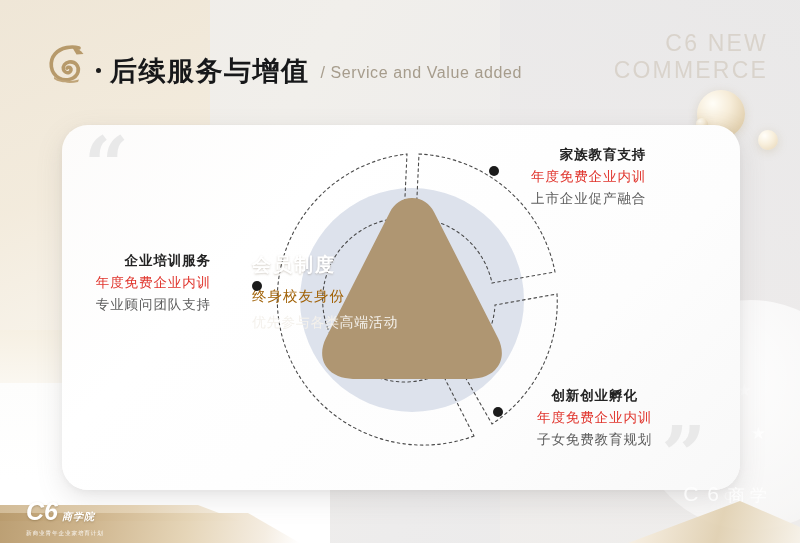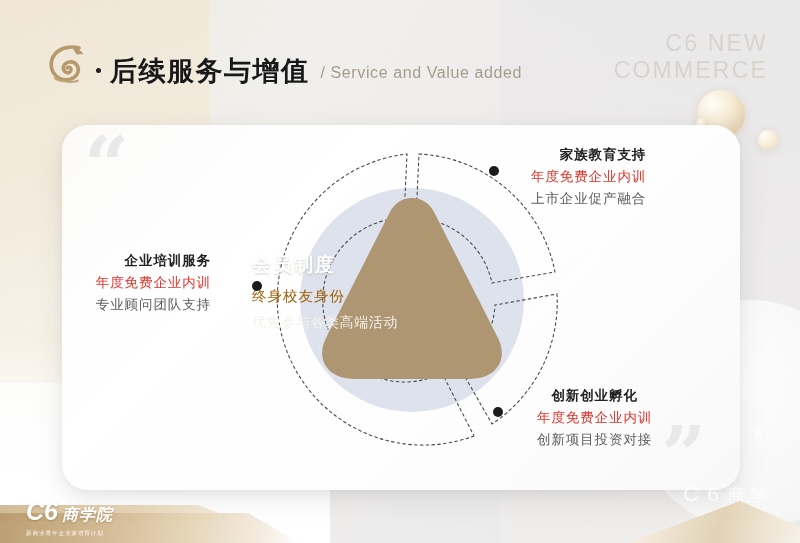--- a/index.html
+++ b/index.html
@@ -174,21 +174,21 @@
     position:absolute; left:26px; bottom:17px;
     display:flex; align-items:baseline;
     font-style:italic; color:#ffffff;
     text-shadow:0 1px 2px rgba(130,105,65,.5);
   }
   .foot-c6{
     font-size:25px; font-weight:bold; letter-spacing:0px;
     font-family:"Liberation Sans",sans-serif;
   }
   .foot-cn{
-    font-size:16px; font-weight:bold; margin-left:4px; letter-spacing:1px;
+    font-size:10px; font-weight:bold; margin-left:4px; letter-spacing:1px;
     font-family:"DejaVu Sans","Liberation Sans",sans-serif;
     margin-top:36px;
   }
   .foot-tag{
     position:absolute; left:26px; bottom:5px;
     font-size:6px; color:#ffffff; letter-spacing:.9px; opacity:.92;
     font-family:"DejaVu Sans","Liberation Sans",sans-serif;
     transform:scale(.94); transform-origin:left bottom;
   }
 
@@ -297,21 +297,21 @@
 
   <div class="callout c-tr">
     <div class="c-h">家族教育支持</div>
     <div class="c-r">年度免费企业内训</div>
     <div class="c-g">上市企业促产融合</div>
   </div>
 
   <div class="callout c-br">
     <div class="c-h">创新创业孵化</div>
     <div class="c-r">年度免费企业内训</div>
-    <div class="c-g">创新项目投资对接</div>
+    <div class="c-g">子女免费教育规划</div>
   </div>
 
   <div class="wm-br">
     <span>C6</span>
     <span class="wm-cn">商学</span>
   </div>
   <div class="shard"></div>
 
   <div class="footer">
     <div class="foot-band2"></div>

